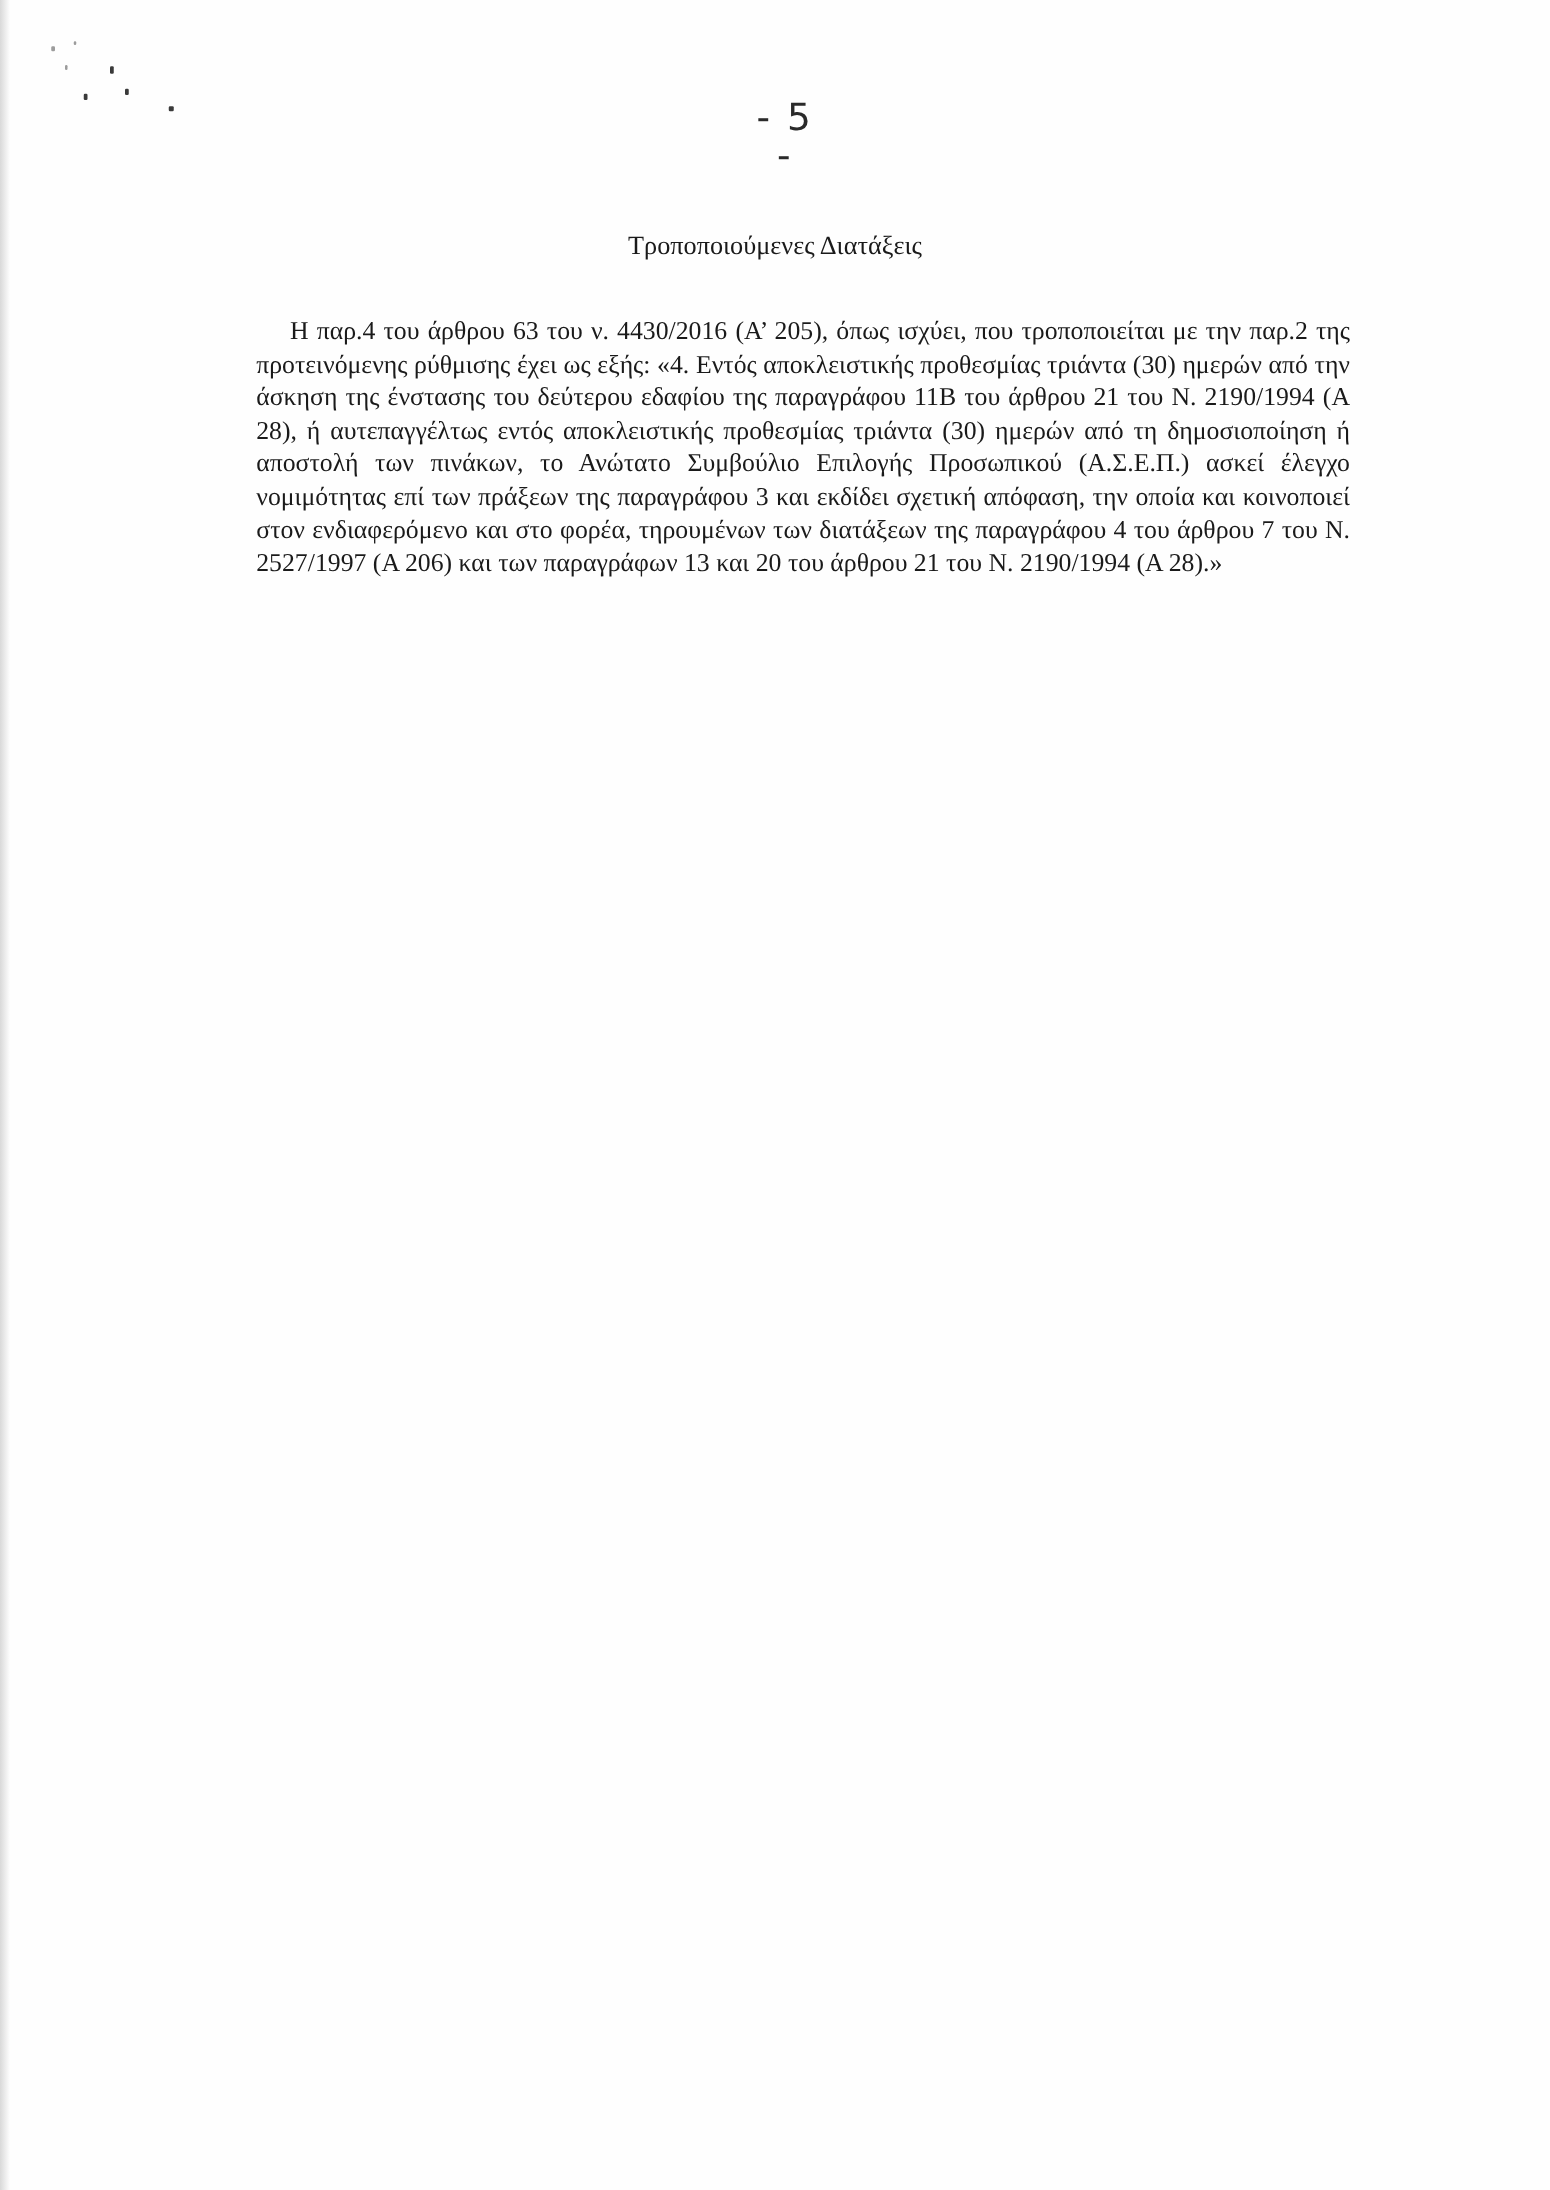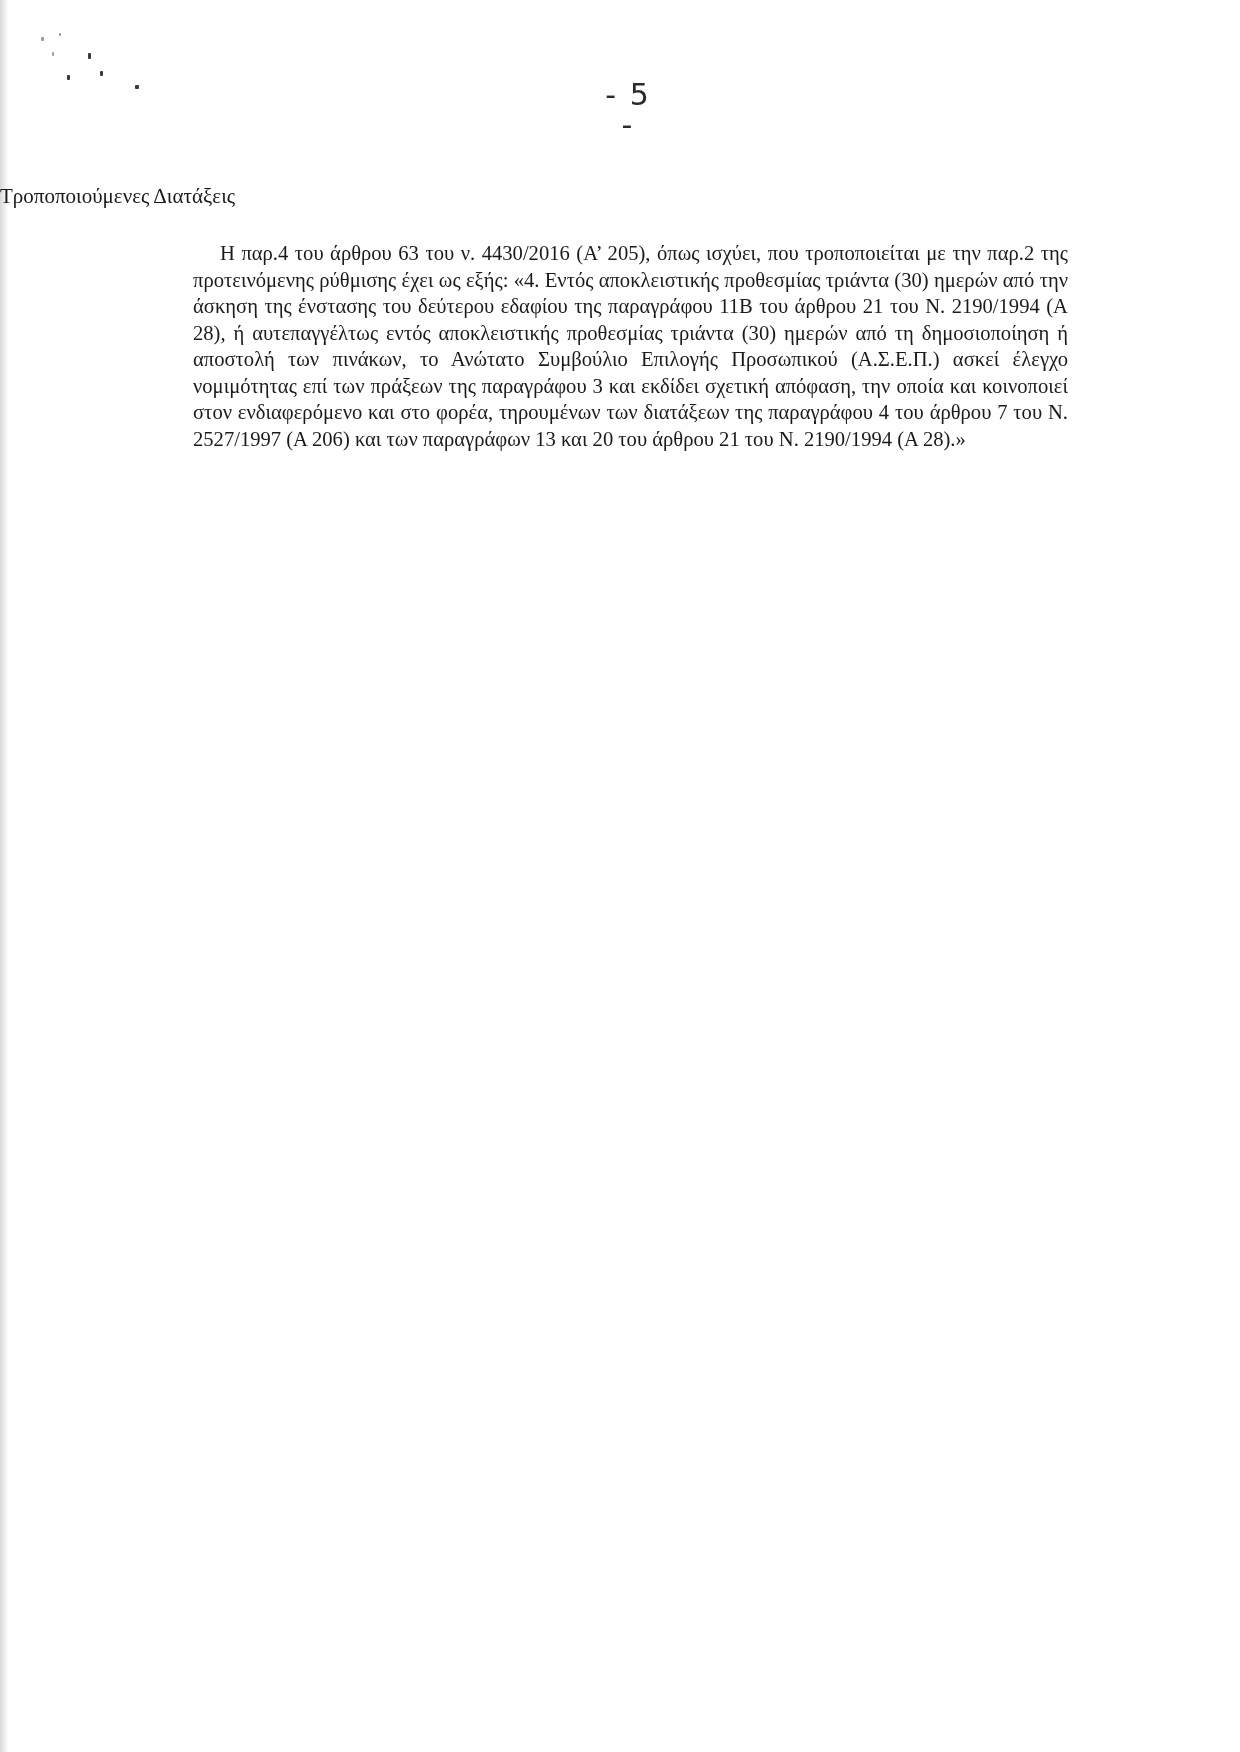--- a/index.html
+++ b/index.html
@@ -41,35 +41,35 @@
       font-size: 30px;
       line-height: 30px;
       color: #2a2a2a;
       letter-spacing: 2px;
     }
     .heading {
       position: absolute;
       left: 0;
       width: 1240px;
       top: 183px;
-      text-align: left;
+      text-align: center;
       font-size: 21px;
       line-height: 26px;
       box-sizing: border-box;
     }
     .body-text {
       position: absolute;
       left: 193px;
       top: 240px;
       width: 875px;
       font-size: 20.6px;
       line-height: 26.55px;
       text-align: justify;
       text-indent: 27px;
-      margin: 0;
+      margin: 12px;
     }
   </style>
 </head>
 <body>
 
 <div class="page">
   <div class="scan-edge"></div>
 
   <div class="speck" style="left:41px;top:37px;width:3px;height:4px;opacity:.5"></div>
   <div class="speck" style="left:59px;top:33px;width:2px;height:3px;opacity:.5"></div>

